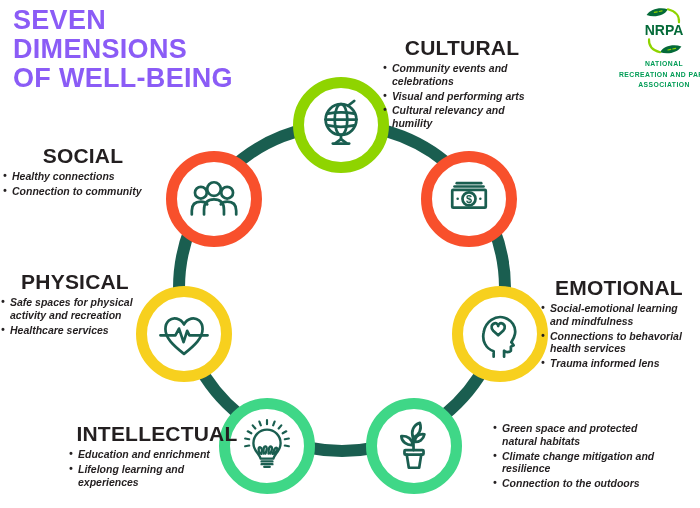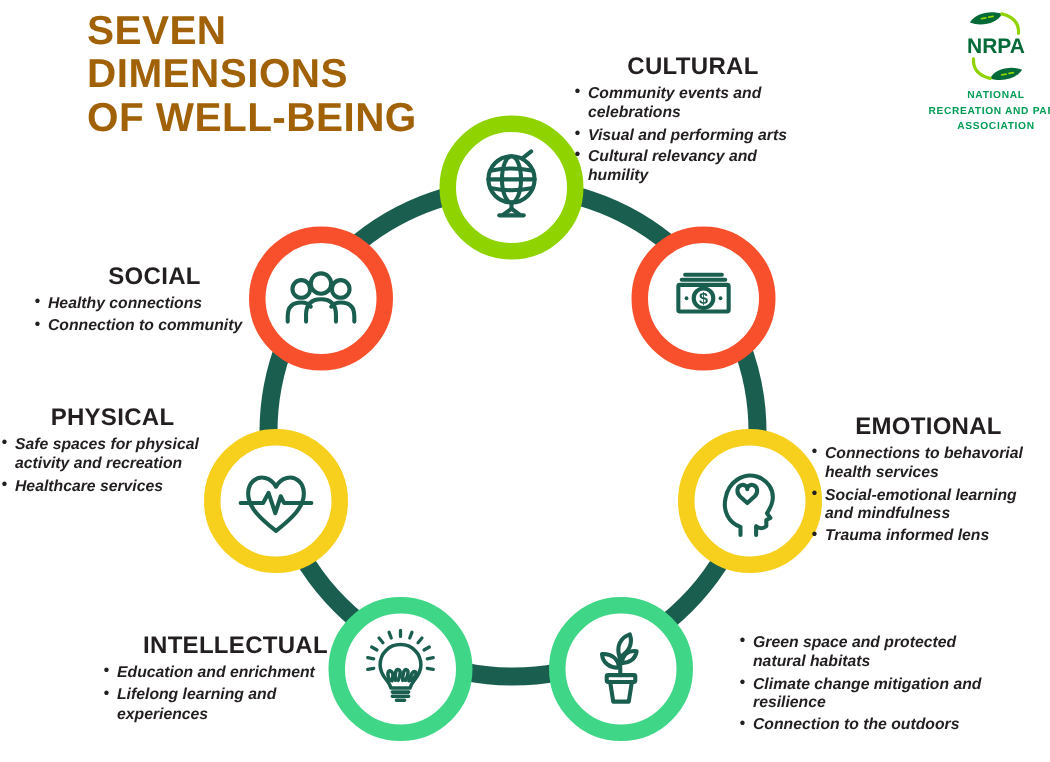--- a/index.html
+++ b/index.html
@@ -2,21 +2,21 @@
 <html><head>
 <meta charset="utf-8">
 <style>
   html,body { margin:0; padding:0; background:#fff; }
   #canvas {
     position:relative; width:700px; height:508px; background:#ffffff;
     font-family:"Liberation Sans", sans-serif; color:#231F20; overflow:hidden;
   }
   
   #title { position:absolute; left:13px; top:6px; font-size:27px; font-weight:800;
-           line-height:1.07; letter-spacing:0.3px; color:#a16207;margin-left:45px; }
+           line-height:1.07; letter-spacing:0.3px; color:#8b5cf6; }
   
   #logo { position:absolute; left:608px; top:5px; width:112px; text-align:center; }
   #logo svg { display:block; margin:0 auto; }
   #logo .caption { margin-top:2px; font-size:6.8px; font-weight:bold; letter-spacing:0.45px;
                    color:#009C55; line-height:1.55; }
   
   #ring { position:absolute; left:173px; top:119px; width:314px; height:314px;
           border:12px solid #1A5E50; border-radius:50%; box-sizing:content-box; z-index:1; }
   
   .node { position:absolute; width:74px; height:74px; border-radius:50%;
@@ -25,33 +25,33 @@
   .node svg { width:58px; height:58px; }
   .n-cultural      { left:293px; top:77px;  }
   .n-economic      { left:421px; top:151px; }
   .n-emotional     { left:452px; top:286px; }
   .n-environmental { left:366px; top:398px; }
   .n-intellectual  { left:219px; top:398px; }
   .n-physical      { left:136px; top:286px; }
   .n-social        { left:166px; top:151px; }
   
   .dim { position:absolute; z-index:3; }
-  .dim h2 { margin:0 0 2px 0; font-size:16px; font-weight:bold; letter-spacing:0.2px; }
+  .dim h2 { margin:0 0 2px 0; font-size:21px; font-weight:bold; letter-spacing:0.2px; }
   .dim.center h2 { text-align:center; }
   .dim ul { list-style:none; margin:0; padding:0;font-style:italic; }
   .dim li { position:relative; padding-left:10px; font-size:10.5px; font-weight:bold;
             line-height:1.22; margin-bottom:2px; }
   .dim li::before { content:"\2022"; position:absolute; left:1px; top:-1px; }
   .d-cultural      { left:382px; top:36px;  width:160px; }
   .d-economic      { left:520px; top:146px; width:172px; }
   .d-emotional     { left:540px; top:276px; width:158px; }
   .d-environmental { left:492px; top:422px; width:170px; }
   .d-intellectual  { left:68px;  top:422px; width:178px; }
   .d-physical      { left:0px;   top:270px; width:150px; }
-  .d-social        { left:22px;  top:144px; width:162px;margin-top:32px; }
+  .d-social        { left:2px;  top:144px; width:162px; }
 </style>
 </head>
 <body>
 
 <div id="canvas">
 
   <div id="title">
     <div>SEVEN</div>
     <div>DIMENSIONS</div>
     <div>OF WELL-BEING</div>
@@ -162,22 +162,22 @@
         <li>Community events and celebrations</li>
         <li>Visual and performing arts</li>
         <li>Cultural relevancy and humility</li>
       </ul>
   </div>
 
 
   <div class="dim center d-emotional">
     <h2>EMOTIONAL</h2>
     <ul>
+        <li>Social-emotional learning and mindfulness</li>
         <li>Connections to behavorial health services</li>
-        <li>Social-emotional learning and mindfulness</li>
         <li>Trauma informed lens</li>
       </ul>
   </div>
 
   <div class="dim d-environmental">
     <ul>
         <li>Green space and protected natural habitats</li>
         <li>Climate change mitigation and resilience</li>
         <li>Connection to the outdoors</li>
       </ul>

